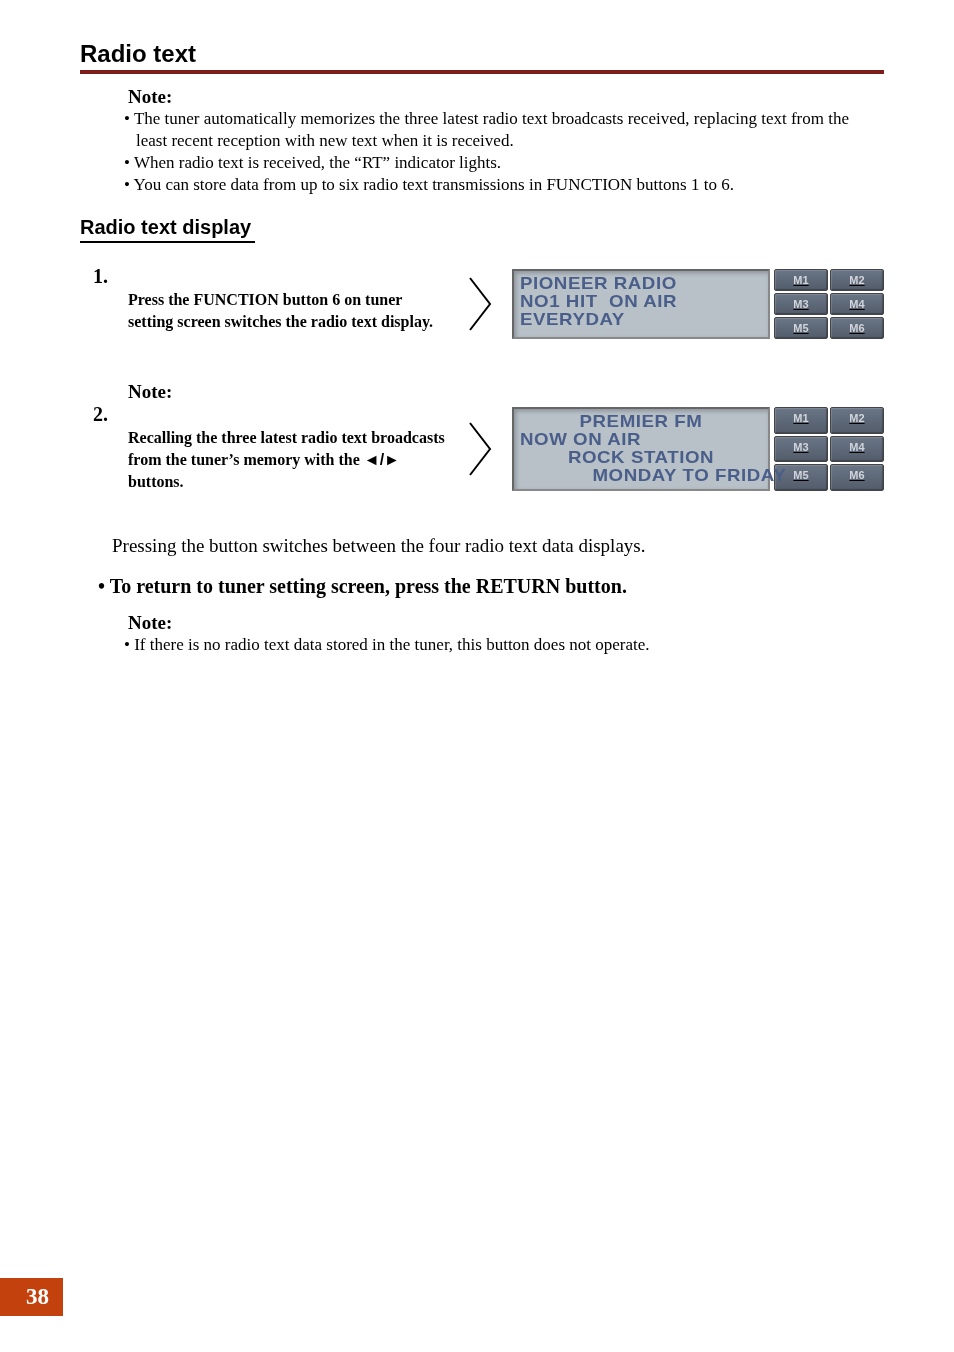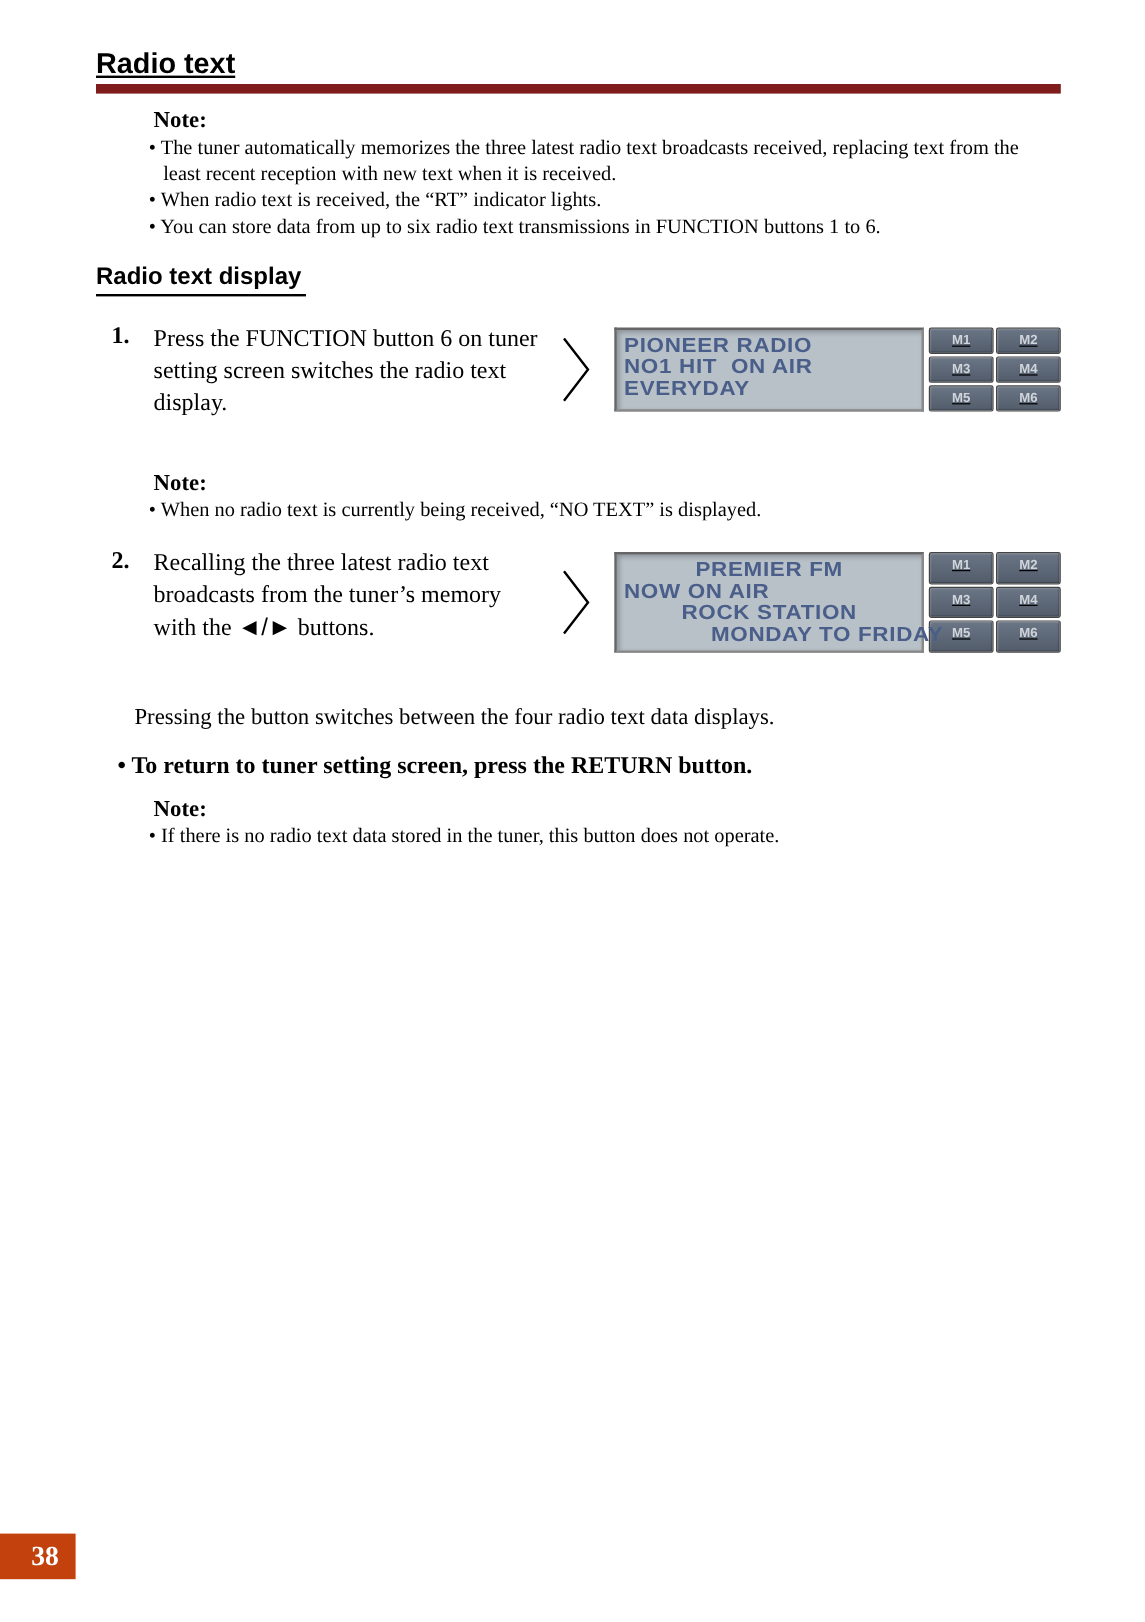--- a/index.html
+++ b/index.html
@@ -20,24 +20,23 @@
       padding: 4px 12px 8px 20px;
       margin-bottom: 28px;
       margin-left: 16px;
     }
     .header-bar h1 {
       font-style: italic;
       font-weight: bold;
       font-size: 28px;
     }
     .section-title-wrap {
-      border-bottom: 8px solid #7f1d1d;
+      border-bottom: 4px solid #7f1d1d;
       margin-bottom: 12px;
       margin-top: 10px;
-      text-decoration: underline;
     }
     .section-title {
       font-family: Arial, Helvetica, sans-serif;
       font-weight: bold;
       font-size: 24px;
       padding-bottom: 2px;
     }
     .body-text {
       font-size: 19px;
       margin-left: 32px;
@@ -83,25 +82,26 @@
       gap: 20px;
     }
     .step-num {
       font-size: 20px;
       font-weight: bold;
       width: 28px;
       text-align: right;
       flex-shrink: 0;
     }
     .step-text {
-      font-size: 20px;
-      font-weight: normal;
+      font-size: 16px;
+      font-weight: bold;
       width: 320px;
       line-height: 1.35;
       flex-shrink: 0;
+      margin-top: 24px;
     }
     .figure-area {
       display: flex;
       align-items: center;
       gap: 18px;
       flex-grow: 1;
       padding-top: 4px;
     }
     .arrow {
       width: 26px;
@@ -221,23 +221,20 @@
             <div class="mem-btn">M5</div>
             <div class="mem-btn">M6</div>
           </div>
       </div>
     </div>
   </div>
 
   <div style="height: 24px"></div>
 
   <p class="note-label">Note:</p>
-  <ul class="note-list" id="notes2">
-      <li>When no radio text is currently being received, “NO TEXT” is displayed.</li>
-    </ul>
 
   
   <div class="step-row">
     <div class="step-num">2.</div>
     <div class="step-text">
       <span>Recalling the three latest radio text broadcasts from the tuner’s memory with the </span><span class="tri">◄/►</span><span> buttons.</span>
     </div>
     <div class="figure-area">
       <svg class="arrow" viewBox="0 0 26 56">
         <path d="M2 2 L22 28 L2 54" fill="none" stroke="#000" stroke-width="2"></path>

